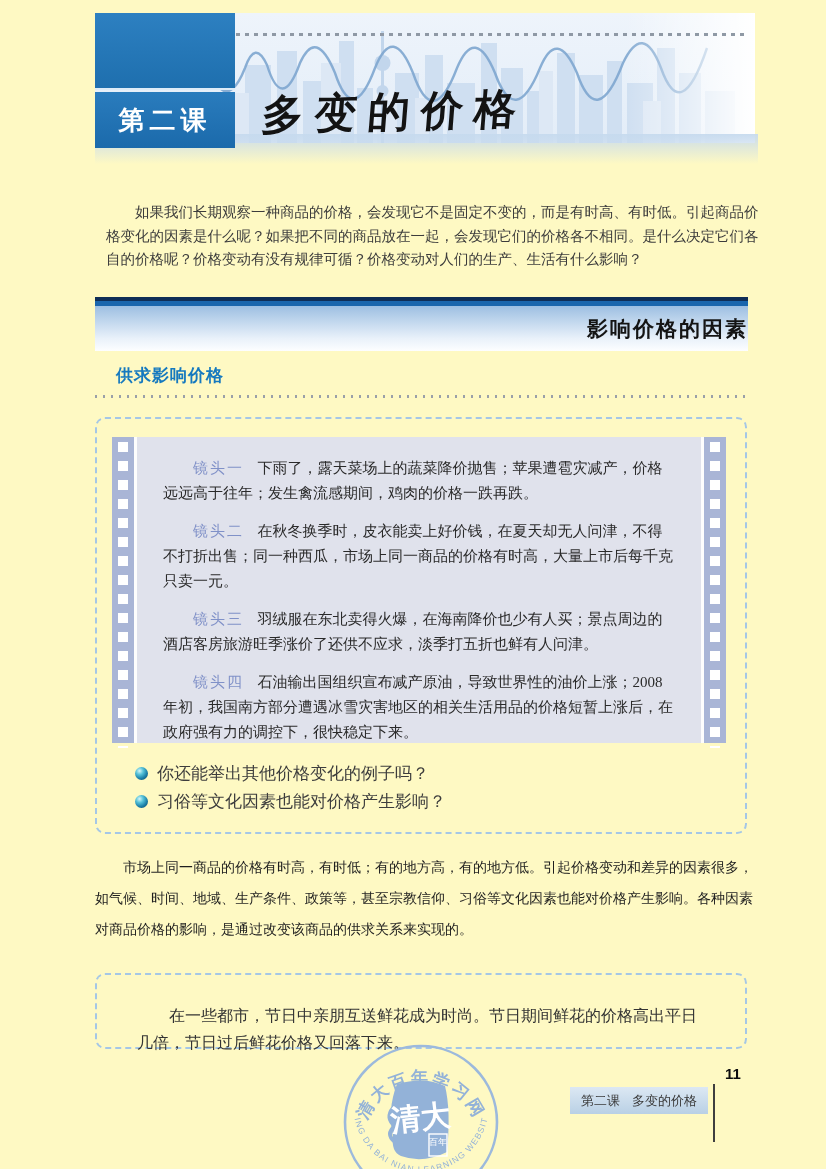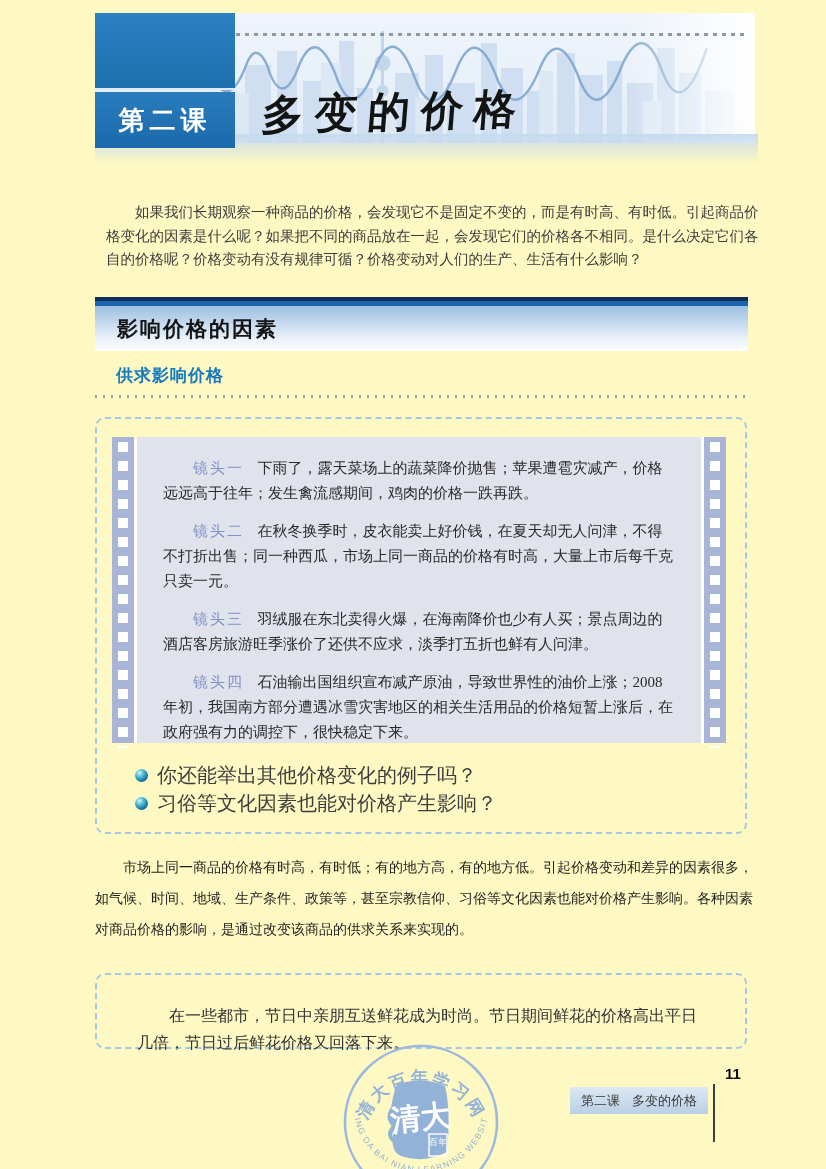--- a/index.html
+++ b/index.html
@@ -24,21 +24,21 @@
         font-size:42px;color:#131313;letter-spacing:11px;transform:skewX(-6deg) rotate(-1.5deg);}
 
   
   .intro{left:95px;top:190px;width:656px;font-size:14.5px;line-height:23.5px;color:#3c3c3c;
         text-indent:2em;margin:11px;}
 
   
   .secbar{left:95px;top:297px;width:653px;}
   .bar-dark{height:4px;background:#0f2e57;}
   .bar-mid{height:5px;background:#1a66ad;}
-  .bar-grad{height:45px;background:linear-gradient(to bottom,#9dbfe2,#e9f1fa 72%,#fdfeff);}
+  .bar-grad{height:45px;background:linear-gradient(to bottom,#9dbfe2,#e9f1fa 72%,#fdfeff);text-align:right;}
   .bar-grad h2{margin:0;padding:9px 0 0 22px;font:bold 21px "Liberation Sans",sans-serif;
         color:#141414;letter-spacing:2px;}
   .subhead{left:116px;top:364px;font:bold 17px "Liberation Sans",sans-serif;color:#1579bf;letter-spacing:1px;}
   .dotline{left:95px;top:395px;width:651px;height:3px;
         background:repeating-linear-gradient(to right,#9aa0a8 0 2px,transparent 2px 8px);}
 
   
   .dashbox1{left:95px;top:417px;width:648px;height:413px;border:2px dashed #a5c7e6;border-radius:10px;}
   .filmstrip{position:absolute;left:15px;top:18px;width:614px;height:306px;display:flex;background:#e0e2ec;}
   .strip{width:22px;background:#a9b5d6;display:flex;justify-content:center;flex:0 0 22px;}
@@ -46,21 +46,21 @@
   .strip-r{border-left:3px solid #fdfdfd;}
   .holes{width:10px;height:100%;margin-top:5px;
         background-image:repeating-linear-gradient(to bottom,#fff 0 10px,transparent 10px 19px);}
   .film-content{flex:1;padding:19px 26px 10px 26px;}
   .film-content p{margin:0 0 13px 0;text-indent:2em;font-size:15px;line-height:25px;color:#2a2a2a;}
   .scene-label{color:#8091c8;letter-spacing:2px;margin-right:.9em;}
   .q-row{position:absolute;left:38px;display:flex;align-items:center;gap:9px;}
   .q1{top:343px;} .q2{top:371px;}
   .sphere{width:13px;height:13px;border-radius:50%;flex:0 0 13px;
         background:radial-gradient(circle at 35% 30%,#d9f6f8 0%,#55c2d8 30%,#1b7fa8 62%,#093e5e 100%);}
-  .q-text{font-size:20px;color:#3d3d3d;}
+  .q-text{font-size:17px;color:#3d3d3d;}
 
   
   .bodypara{left:95px;top:852px;width:658px;margin:0;font-size:14px;line-height:31px;
         color:#1f1f1f;text-indent:2em;}
 
   
   .dashbox2{left:95px;top:973px;width:648px;height:72px;border:2px dashed #a5c7e6;border-radius:10px;}
   .dashbox2 p{margin:16px;padding:11px 24px 0 24px;text-indent:2em;font-size:16px;line-height:27px;color:#333;}
 
   

